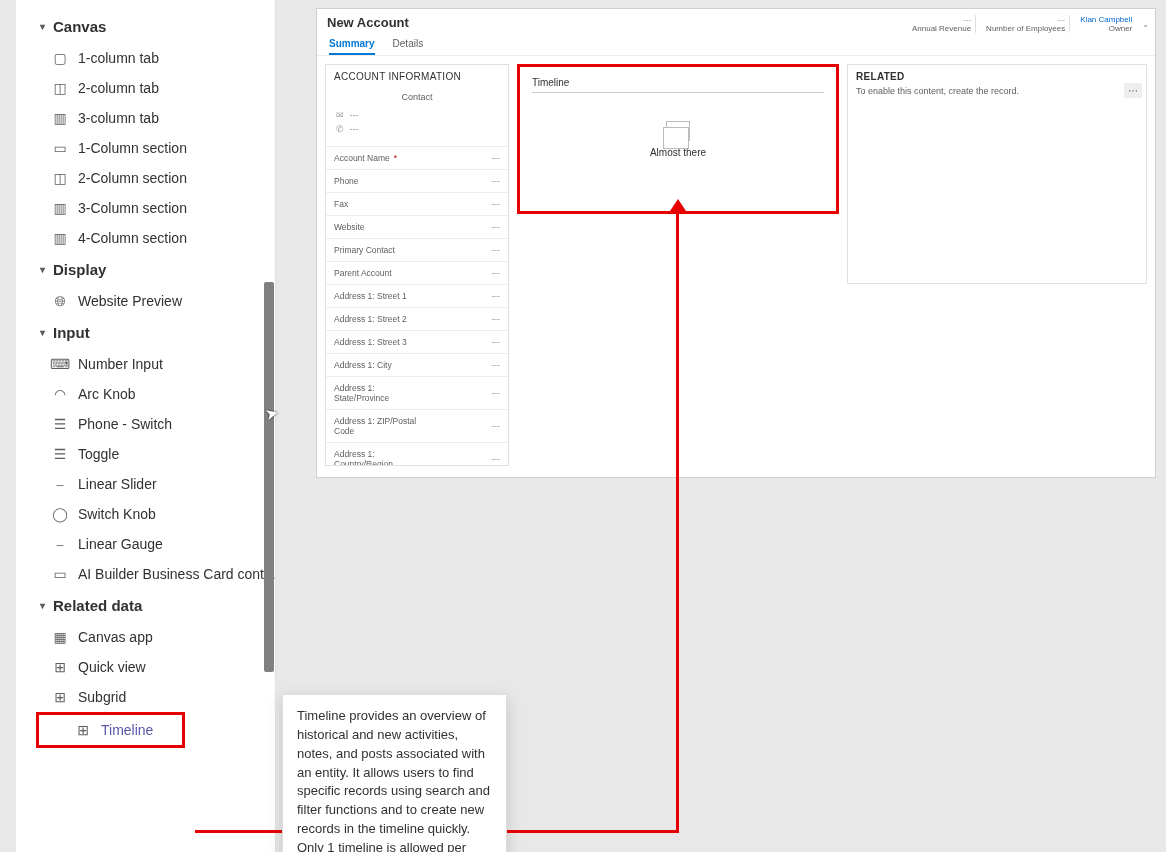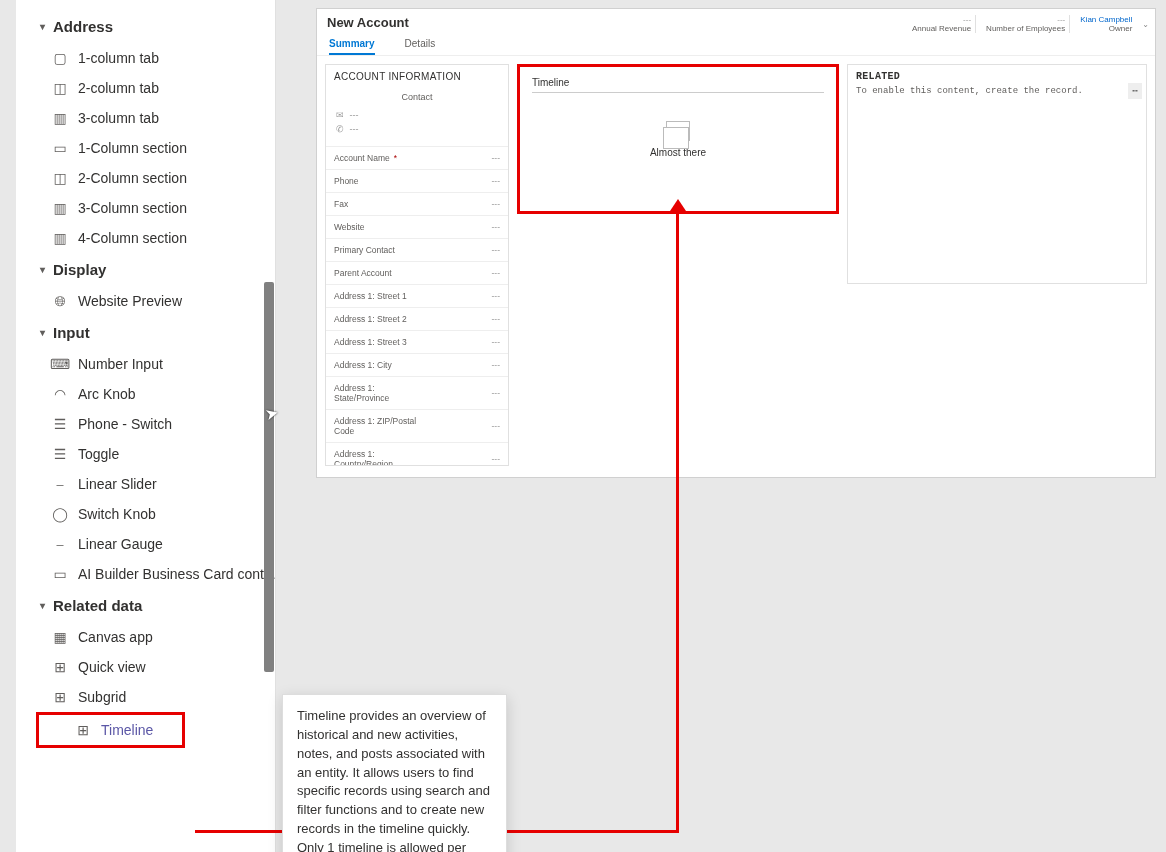--- a/index.html
+++ b/index.html
@@ -103,21 +103,21 @@
       display: flex;
       gap: 6px;
       font-size: 8px;
       color: #605e5c;
     }
     .header-stat { text-align: right; padding: 0 4px; border-right: 1px solid #e0e0e0; }
     .header-stat .v { color: #999; }
     .header-owner { color: #0066cc; }
     .canvas-tabs {
       display: flex;
-      gap: 30px;
+      gap: 18px;
       padding: 6px 12px 0 12px;
       font-size: 10px;
       border-bottom: 1px solid #eee;
     }
     .canvas-tab { padding-bottom: 4px; color: #605e5c; cursor: pointer; }
     .canvas-tab.active { color: #0078d4; border-bottom: 2px solid #0078d4; font-weight: 600; }
     .canvas-body {
       padding: 8px;
       display: flex;
       gap: 8px;
@@ -180,21 +180,20 @@
     }
     .almost-there { font-size: 10px; color: #323130; }
 
     .col-right {
       width: 300px;
       border: 1px solid #e0e0e0;
       font-size: 9px;
       padding: 6px 8px;
       position: relative;
       height: 220px;
-      font-family: Liberation Mono, monospace;
     }
     .col-right-title { font-size: 10px; font-weight: 600; color: #323130; letter-spacing: 0.3px; padding-bottom: 4px; }
     .related-msg { font-size: 9px; color: #605e5c; }
     .dots-btn { position: absolute; right: 4px; top: 18px; background: #eee; padding: 2px 4px; font-size: 10px; color: #555; }
 
     .canvas-status {
       position: absolute;
       left: 0; right: 0; bottom: 0;
       height: 14px;
       background: #f5f5f5;
@@ -259,21 +258,21 @@
   </style>
 </head>
 <body>
 
 <span class="scroll-arrow-up">▲</span>
 
 <div class="sidebar">
 
   <div class="section-header">
     <span class="chev">▾</span>
-    <span>Address</span>
+    <span>Canvas</span>
   </div>
   <div class="component-item">
       <span class="icon">▢</span>
       <span class="label">1-column tab</span>
     </div>
   <div class="component-item">
       <span class="icon">◫</span>
       <span class="label">2-column tab</span>
     </div>
   <div class="component-item">

